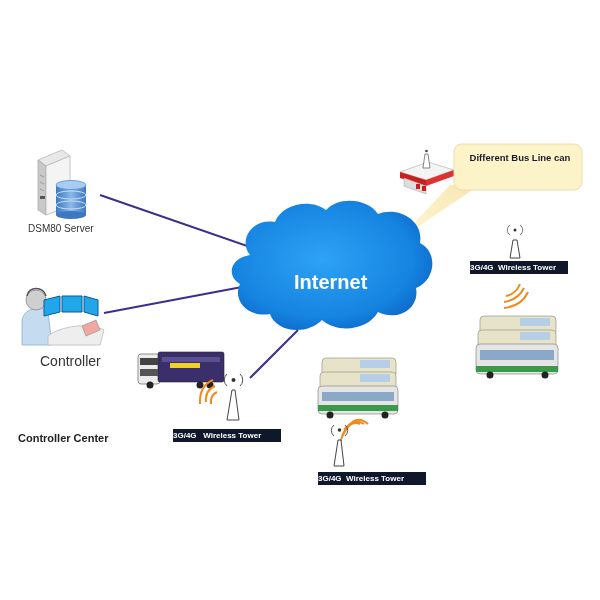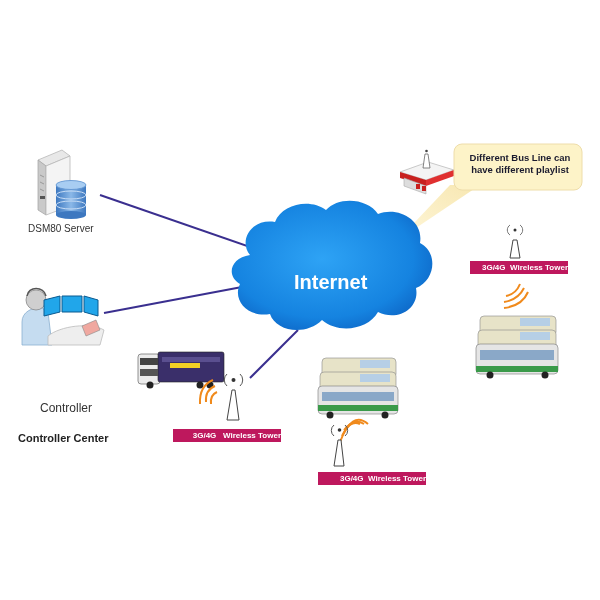--- a/index.html
+++ b/index.html
@@ -1,19 +1,19 @@
 <!DOCTYPE html>
 <html><head>
 <meta charset="utf-8">
 <style>
   html, body { margin:0; padding:0; background:#ffffff; }
   body { width:600px; height:600px; position:relative; overflow:hidden; font-family:"Liberation Sans", sans-serif; }
   #stage { position:absolute; left:0; top:0; width:600px; height:600px; }
   .lbl { position:absolute; font-family:"Liberation Sans", sans-serif; color:#333; }
-  .tower-tag { position:absolute; background:#be185d; color:#fff; font-family:"Liberation Sans", sans-serif; font-size:8px; font-weight:bold; height:13px; line-height:13px; text-align:right; white-space:pre; }
+  .tower-tag { position:absolute; background:#0f172a; color:#fff; font-family:"Liberation Sans", sans-serif; font-size:8px; font-weight:bold; height:13px; line-height:13px; text-align:left; white-space:pre; }
   .bubble-text { position:absolute; font-family:"Liberation Sans", sans-serif; font-size:9.5px; font-weight:bold; color:#1a1a2e; text-align:center; line-height:12px; }
   .internet-text { position:absolute; font-family:"Liberation Sans", sans-serif; font-size:20px; font-weight:bold; color:#ffffff; }
 </style>
 </head>
 <body>
 
 <svg id="stage" width="600" height="600" viewBox="0 0 600 600" xmlns="http://www.w3.org/2000/svg">
   <defs>
     <radialGradient id="cloudGrad" cx="45%" cy="45%" r="65%">
       <stop offset="0%" stop-color="#2ea3f5"></stop>
@@ -152,23 +152,22 @@
     <path d="M338,440 L334,466 L344,466 L341,440 Z" fill="#fff" stroke="#444" stroke-width="1"></path>
     <circle cx="339.5" cy="430" r="1.8" fill="#333"></circle>
     <path d="M334,425 A7,7 0 0,0 334,436" fill="none" stroke="#555" stroke-width="1"></path>
     <path d="M345,425 A7,7 0 0,1 345,436" fill="none" stroke="#555" stroke-width="1"></path>
   </g>
 </svg>
 
 <div class="internet-text" style="left:294px; top:271px;">Internet</div>
 
 <div class="lbl" style="left:28px; top:223px; font-size:10px;text-align:right;">DSM80 Server</div>
-<div class="lbl" style="left:40px; top:353px; font-size:12px;margin-top:48px;">Controller</div>
+<div class="lbl" style="left:40px; top:353px; font-size:14px;">Controller</div>
 <div class="lbl" style="left:18px; top:432px; font-size:11px; font-weight:bold; color:#222;">Controller Center</div>
 
 <div class="bubble-text" style="left:456px; top:152px; width:128px;">
   <div>Different Bus  Line can</div>
-  <div>have different playlist</div>
 </div>
 
 <div class="tower-tag" style="left:173px; top:429px; width:108px;">3G/4G   Wireless Tower</div>
 <div class="tower-tag" style="left:318px; top:472px; width:108px;">3G/4G  Wireless Tower</div>
 <div class="tower-tag" style="left:470px; top:261px; width:98px;">3G/4G  Wireless Tower</div>
 
 </body></html>

